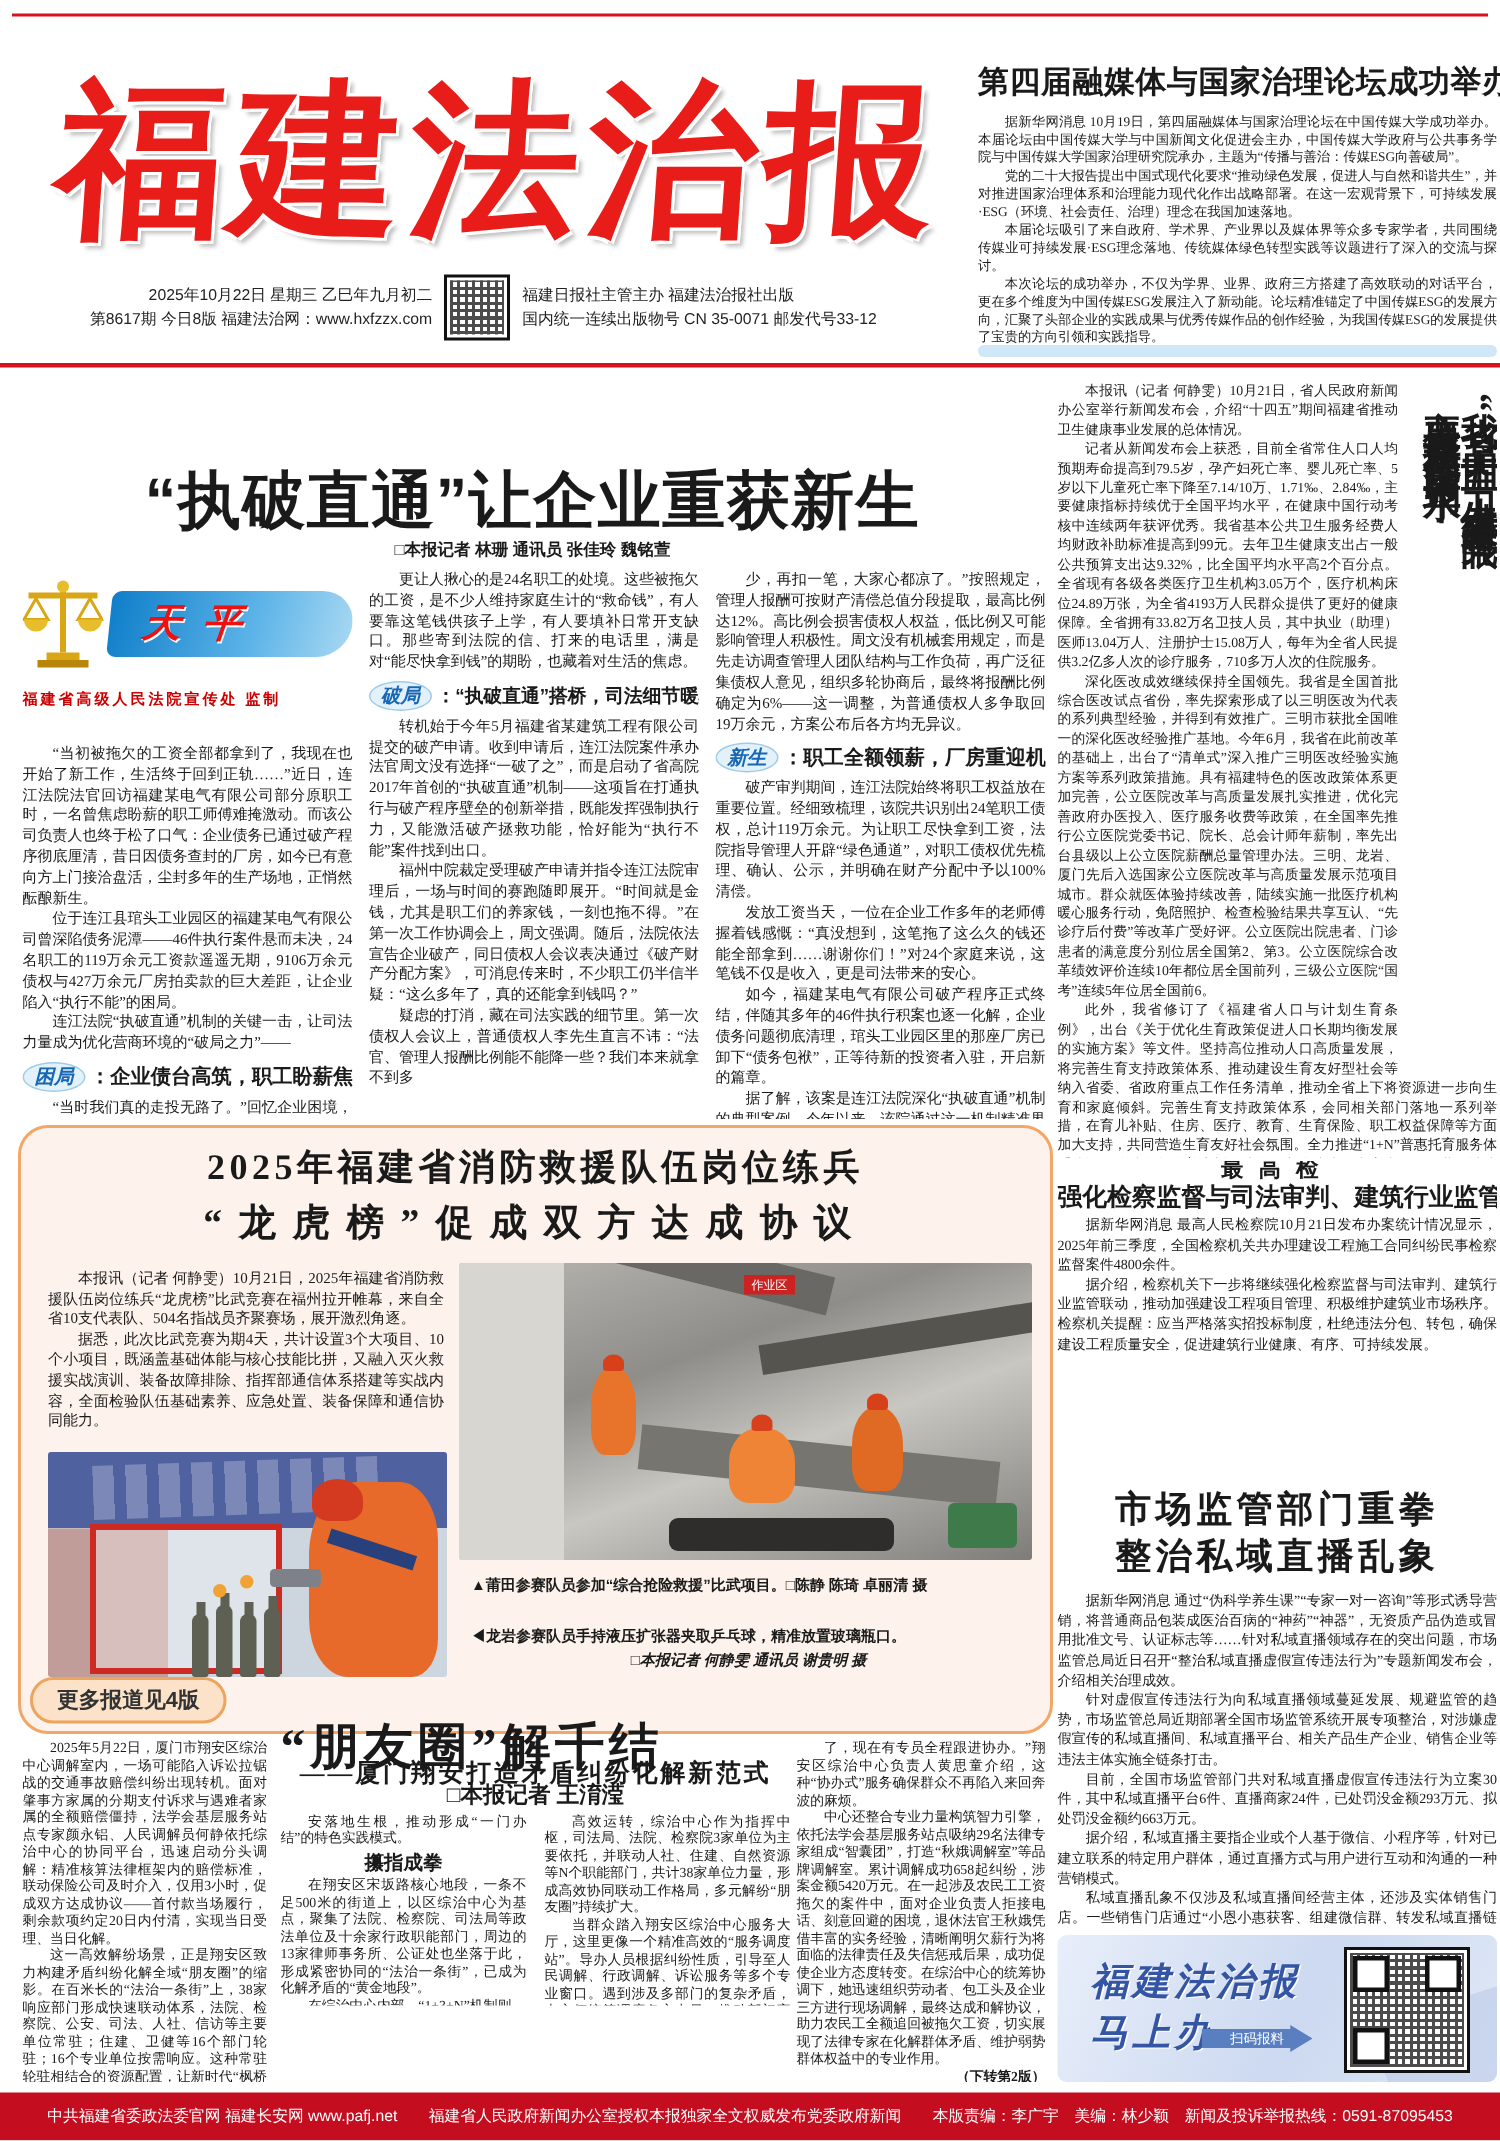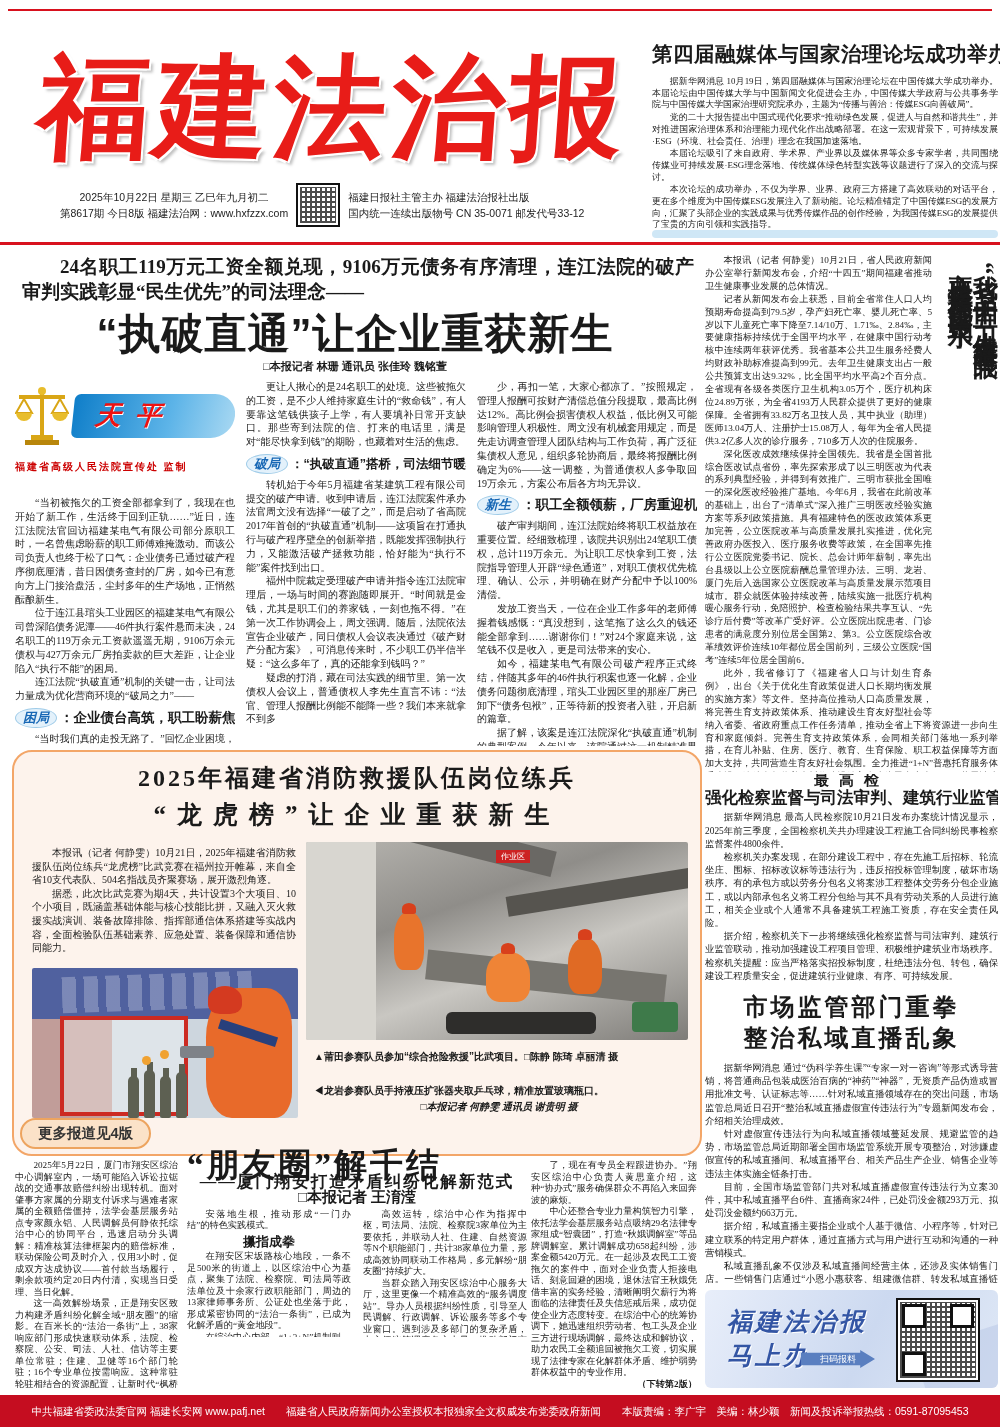--- a/index.html
+++ b/index.html
@@ -127,21 +127,21 @@
 </style>
 </head>
 <body>
 
 <div class="page">
 
   <div class="abs top-rule"></div>
 
   <div class="abs masthead-title">福建法治报</div>
   <div class="abs masthead-meta">
-    <div class="meta-block" style="text-align:center;">
+    <div class="meta-block" style="text-align:right;">
       <div>2025年10月22日 星期三 乙巳年九月初二</div>
       <div>第8617期 今日8版 福建法治网：www.hxfzzx.com</div>
     </div>
     <div class="qr" style="width:40px;height:40px;">
       <div class="qr-noise"></div>
     </div>
     <div class="meta-block">
       <div>福建日报社主管主办 福建法治报社出版</div>
       <div>国内统一连续出版物号 CN 35-0071 邮发代号33-12</div>
     </div>
@@ -153,21 +153,20 @@
       <p>据新华网消息 10月19日，第四届融媒体与国家治理论坛在中国传媒大学成功举办。本届论坛由中国传媒大学与中国新闻文化促进会主办，中国传媒大学政府与公共事务学院与中国传媒大学国家治理研究院承办，主题为“传播与善治：传媒ESG向善破局”。</p>
       <p>党的二十大报告提出中国式现代化要求“推动绿色发展，促进人与自然和谐共生”，并对推进国家治理体系和治理能力现代化作出战略部署。在这一宏观背景下，可持续发展·ESG（环境、社会责任、治理）理念在我国加速落地。</p>
       <p>本届论坛吸引了来自政府、学术界、产业界以及媒体界等众多专家学者，共同围绕传媒业可持续发展·ESG理念落地、传统媒体绿色转型实践等议题进行了深入的交流与探讨。</p>
       <p>本次论坛的成功举办，不仅为学界、业界、政府三方搭建了高效联动的对话平台，更在多个维度为中国传媒ESG发展注入了新动能。论坛精准锚定了中国传媒ESG的发展方向，汇聚了头部企业的实践成果与优秀传媒作品的创作经验，为我国传媒ESG的发展提供了宝贵的方向引领和实践指导。</p>
     </div>
   </div>
   <div class="abs blue-bar"></div>
 
   <div class="abs header-rule"></div>
 
-  <p class="abs kicker">24名职工119万元工资全额兑现，9106万元债务有序清理，连江法院的破产审判实践彰显“民生优先”的司法理念——</p>
   <div class="abs lead-headline">“执破直通”让企业重获新生</div>
   <div class="abs lead-byline">□本报记者 林珊 通讯员 张佳玲 魏铭萱</div>
 
   <div class="abs lead-cols">
     <div class="lead-col">
       <div class="badge">
         <div class="badge-row">
           <svg width="54" height="62" viewBox="0 0 54 62">
             <rect x="25" y="6" width="4" height="44" fill="#d9a616"></rect>
             <rect x="4" y="10" width="46" height="4" fill="#d9a616"></rect>
@@ -217,21 +216,20 @@
     <p>本报讯（记者 何静雯）10月21日，省人民政府新闻办公室举行新闻发布会，介绍“十四五”期间福建省推动卫生健康事业发展的总体情况。</p>
     <p>记者从新闻发布会上获悉，目前全省常住人口人均预期寿命提高到79.5岁，孕产妇死亡率、婴儿死亡率、5岁以下儿童死亡率下降至7.14/10万、1.71‰、2.84‰，主要健康指标持续优于全国平均水平，在健康中国行动考核中连续两年获评优秀。我省基本公共卫生服务经费人均财政补助标准提高到99元。去年卫生健康支出占一般公共预算支出达9.32%，比全国平均水平高2个百分点。全省现有各级各类医疗卫生机构3.05万个，医疗机构床位24.89万张，为全省4193万人民群众提供了更好的健康保障。全省拥有33.82万名卫技人员，其中执业（助理）医师13.04万人、注册护士15.08万人，每年为全省人民提供3.2亿多人次的诊疗服务，710多万人次的住院服务。</p>
     <p>深化医改成效继续保持全国领先。我省是全国首批综合医改试点省份，率先探索形成了以三明医改为代表的系列典型经验，并得到有效推广。三明市获批全国唯一的深化医改经验推广基地。今年6月，我省在此前改革的基础上，出台了“清单式”深入推广三明医改经验实施方案等系列政策措施。具有福建特色的医改政策体系更加完善，公立医院改革与高质量发展扎实推进，优化完善政府办医投入、医疗服务收费等政策，在全国率先推行公立医院党委书记、院长、总会计师年薪制，率先出台县级以上公立医院薪酬总量管理办法。三明、龙岩、厦门先后入选国家公立医院改革与高质量发展示范项目城市。群众就医体验持续改善，陆续实施一批医疗机构暖心服务行动，免陪照护、检查检验结果共享互认、“先诊疗后付费”等改革广受好评。公立医院出院患者、门诊患者的满意度分别位居全国第2、第3。公立医院综合改革绩效评价连续10年都位居全国前列，三级公立医院“国考”连续5年位居全国前6。</p>
     <p>此外，我省修订了《福建省人口与计划生育条例》，出台《关于优化生育政策促进人口长期均衡发展的实施方案》等文件。坚持高位推动人口高质量发展，将完善生育支持政策体系、推动建设生育友好型社会等纳入省委、省政府重点工作任务清单，推动全省上下将资源进一步向生育和家庭倾斜。完善生育支持政策体系，会同相关部门落地一系列举措，在育儿补贴、住房、医疗、教育、生育保险、职工权益保障等方面加大支持，共同营造生育友好社会氛围。全力推进“1+N”普惠托育服务体系建设，连续多年将普惠托位建设纳入全省为民办实事项目，共累计建设普惠托育机构494个、建设普惠托位近5万个。目前全省可提供托位约19.13万个，千人口托位数达4.56个，极大满足群众需求。</p>
   </div>
 
   <div class="abs gaojian">
     <div class="kick">最高检</div>
     <h2>强化检察监督与司法审判、建筑行业监管联动</h2>
     <p>据新华网消息 最高人民检察院10月21日发布办案统计情况显示，2025年前三季度，全国检察机关共办理建设工程施工合同纠纷民事检察监督案件4800余件。</p>
-    <p>检察机关办案发现，在部分建设工程中，存在先施工后招标、轮流坐庄、围标、招标改议标等违法行为，违反招投标管理制度，破坏市场秩序。有的承包方或以劳务分包名义将案涉工程整体交劳务分包企业施工，或以内部承包名义将工程分包给与其不具有劳动关系的人员进行施工，相关企业或个人通常不具备建筑工程施工资质，存在安全责任风险。</p>
     <p>据介绍，检察机关下一步将继续强化检察监督与司法审判、建筑行业监管联动，推动加强建设工程项目管理、积极维护建筑业市场秩序。检察机关提醒：应当严格落实招投标制度，杜绝违法分包、转包，确保建设工程质量安全，促进建筑行业健康、有序、可持续发展。</p>
   </div>
 
   <div class="abs market">
     <h2>市场监管部门重拳</h2>
     <h2>整治私域直播乱象</h2>
     <div class="body">
       <p>据新华网消息 通过“伪科学养生课”“专家一对一咨询”等形式诱导营销，将普通商品包装成医治百病的“神药”“神器”，无资质产品伪造或冒用批准文号、认证标志等……针对私域直播领域存在的突出问题，市场监管总局近日召开“整治私域直播虚假宣传违法行为”专题新闻发布会，介绍相关治理成效。</p>
       <p>针对虚假宣传违法行为向私域直播领域蔓延发展、规避监管的趋势，市场监管总局近期部署全国市场监管系统开展专项整治，对涉嫌虚假宣传的私域直播间、私域直播平台、相关产品生产企业、销售企业等违法主体实施全链条打击。</p>
       <p>目前，全国市场监管部门共对私域直播虚假宣传违法行为立案30件，其中私域直播平台6件、直播商家24件，已处罚没金额293万元、拟处罚没金额约663万元。</p>
@@ -251,21 +249,21 @@
     <div class="qr" style="position:absolute;right:18px;top:8px;width:80px;height:80px;">
       <div class="qr-noise"></div>
       <div class="q1" style="left:4px;top:4px;width:18px;height:18px;border:3px solid #111;background:#fff;"></div>
       <div class="q2" style="right:4px;top:4px;width:18px;height:18px;border:3px solid #111;background:#fff;"></div>
       <div class="q3" style="left:4px;bottom:4px;width:18px;height:18px;border:3px solid #111;background:#fff;"></div>
     </div>
   </div>
 
   <div class="firebox">
     <div class="t1">2025年福建省消防救援队伍岗位练兵</div>
-    <div class="t2">“龙虎榜”让企业重获新生</div>
+    <div class="t2">“龙虎榜”促成双方达成协议</div>
     <div class="ftext">
       <p>本报讯（记者 何静雯）10月21日，2025年福建省消防救援队伍岗位练兵“龙虎榜”比武竞赛在福州拉开帷幕，来自全省10支代表队、504名指战员齐聚赛场，展开激烈角逐。</p>
       <p>据悉，此次比武竞赛为期4天，共计设置3个大项目、10个小项目，既涵盖基础体能与核心技能比拼，又融入灭火救援实战演训、装备故障排除、指挥部通信体系搭建等实战内容，全面检验队伍基础素养、应急处置、装备保障和通信协同能力。</p>
     </div>
 
     <div class="photoA">
       <div class="panel"></div>
       <div class="beam" style="left:90px;top:-10px;width:160px;height:26px;transform:rotate(14deg);"></div>
       <div class="beam" style="left:200px;top:40px;width:190px;height:20px;transform:rotate(-9deg);background:#56544f;"></div>
       <div class="beam" style="left:120px;top:120px;width:240px;height:30px;transform:rotate(6deg);background:#77756f;"></div>

